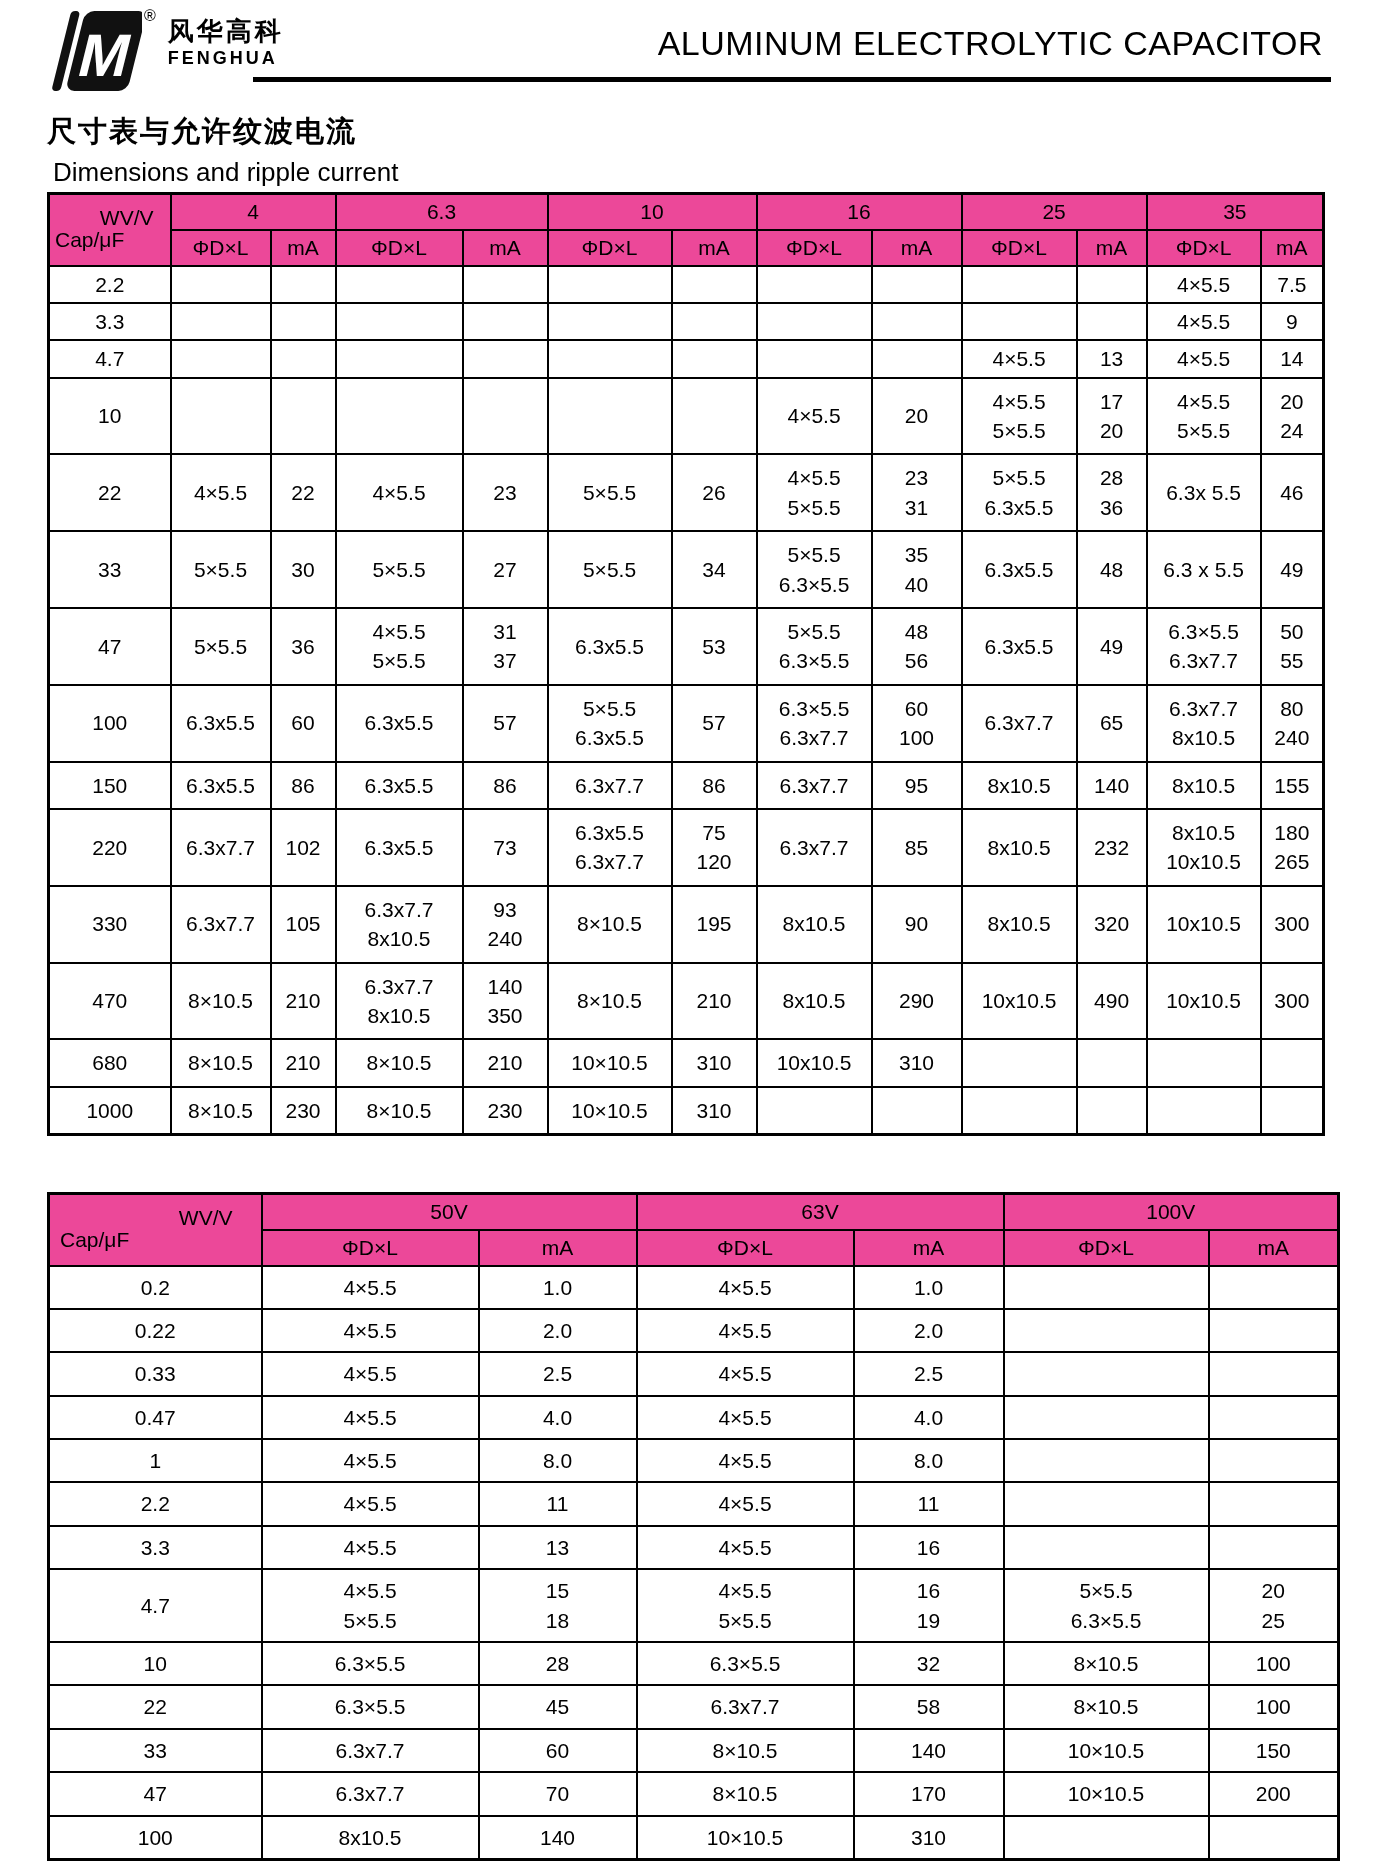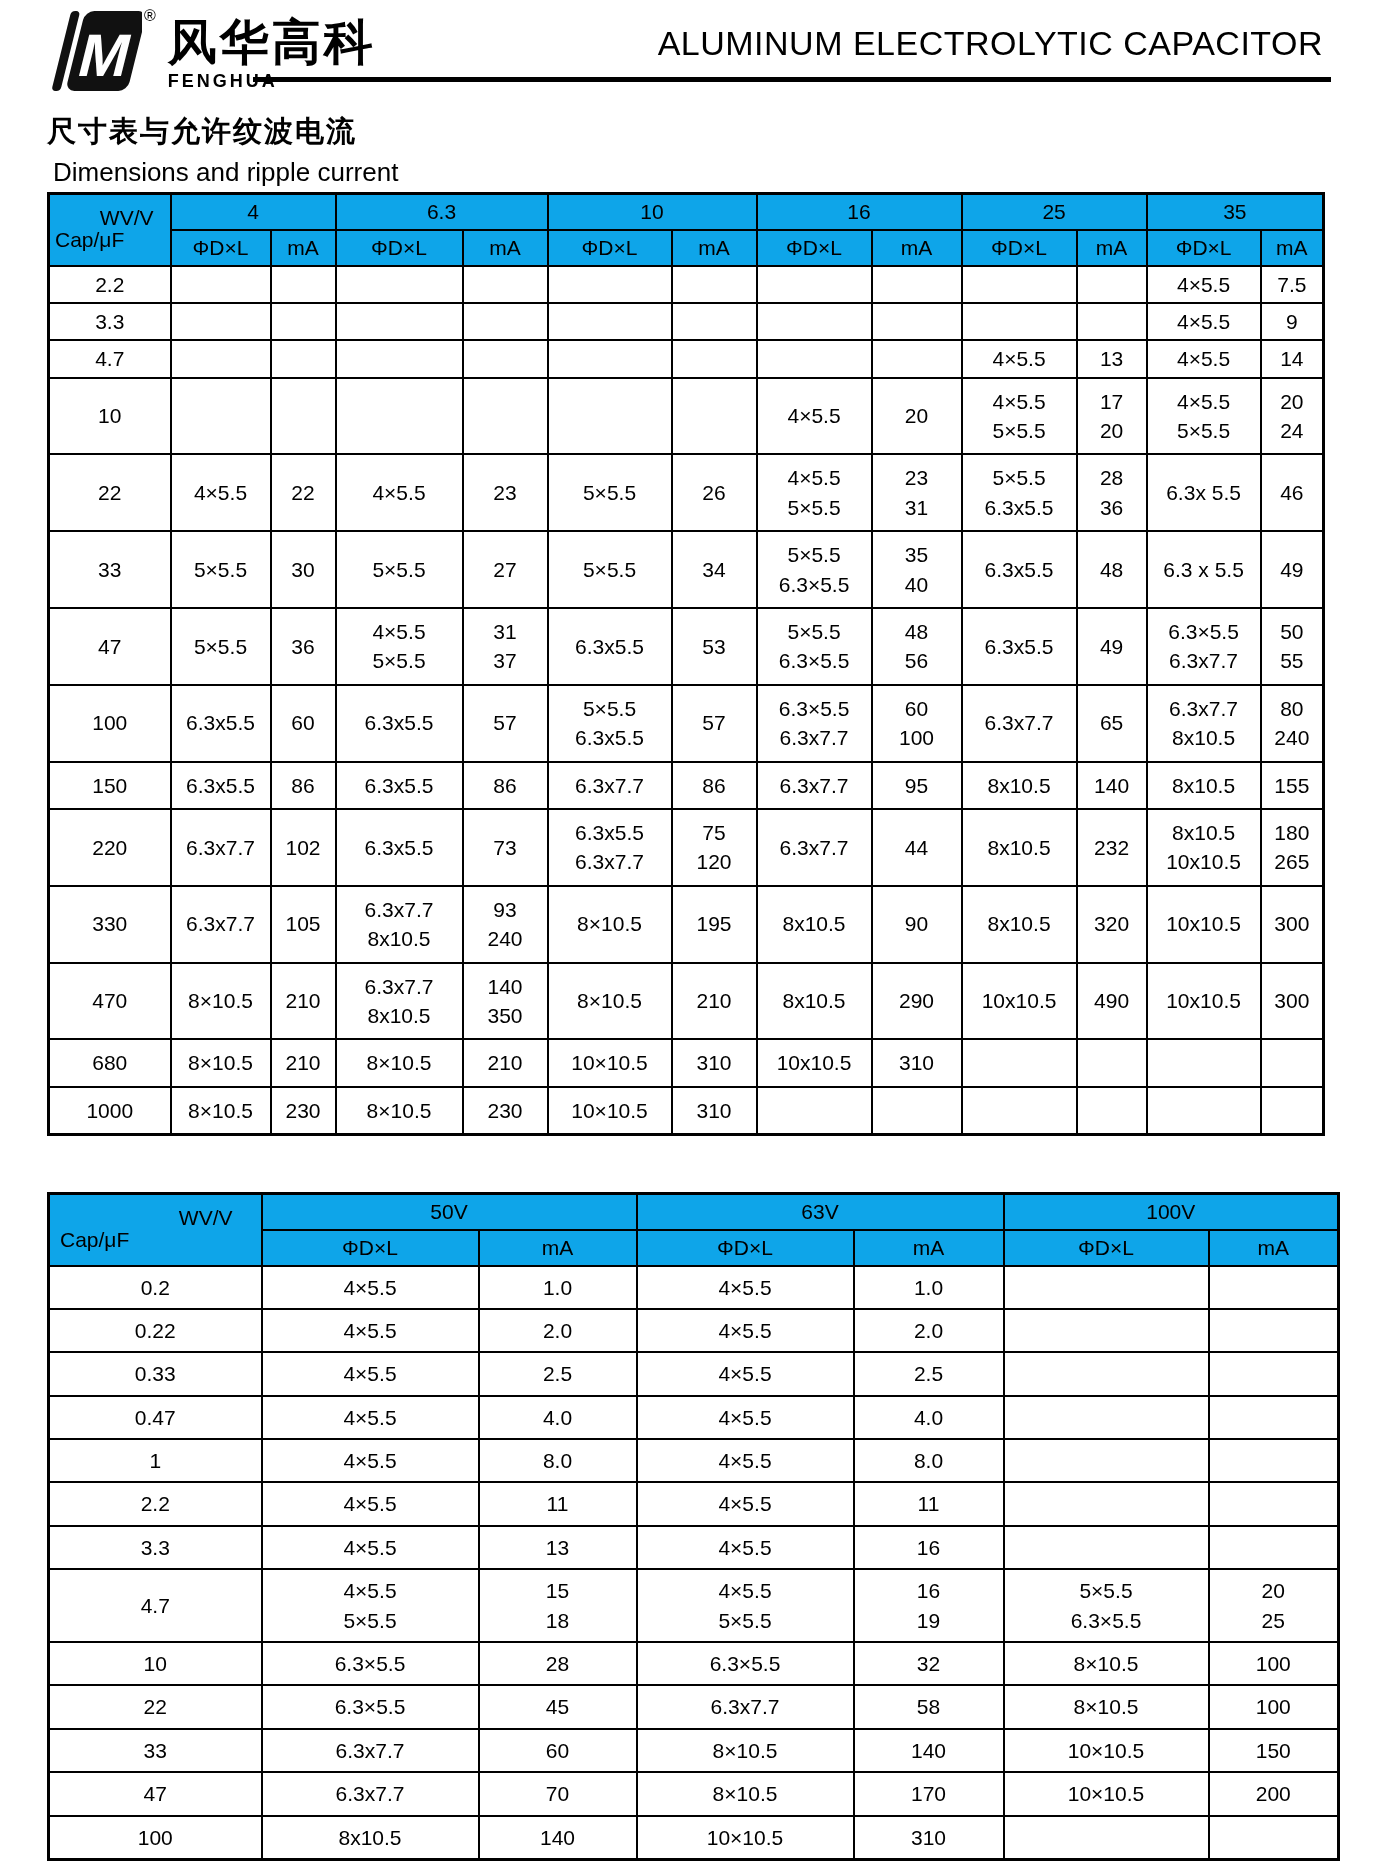--- a/index.html
+++ b/index.html
@@ -8,39 +8,39 @@
     width:1381px;height:1865px;background:#ffffff;color:#000;
     font-family:"Liberation Sans","DejaVu Sans",sans-serif;
   }
   .page{position:relative;width:1381px;height:1865px;background:#fff;overflow:hidden;}
 
   
   .logo{position:absolute;left:50px;top:8px;display:flex;align-items:flex-start;}
   .logo-mark{display:block;}
   .reg{font-size:16px;line-height:1;margin:0 2px 0 2px;}
   .brand{margin-left:10px;padding-top:10px;line-height:1;}
-  .brand-cn{font-size:49px;font-weight:bold;letter-spacing:3px;}
+  .brand-cn{font-size:26px;font-weight:bold;letter-spacing:3px;}
   .brand-en{font-size:18px;font-weight:bold;letter-spacing:3px;margin-top:5px;}
   .page-title{position:absolute;top:24px;right:58px;margin:0;font-size:34px;font-weight:normal;letter-spacing:0.5px;}
   .head-rule{position:absolute;top:77px;left:253px;width:1078px;height:5px;background:#000;}
 
   
   .sec-cn{position:absolute;left:47px;top:112px;font-size:29px;font-weight:bold;letter-spacing:2px;}
   .sec-en{position:absolute;left:53px;top:157px;font-size:26px;}
 
   
   table.cap{position:absolute;left:47px;border-collapse:collapse;table-layout:fixed;background:#fff;border:3px solid #000;}
   #table1{top:192px;width:1275px;}
   #table2{top:1192px;width:1290px;}
   .cap th,.cap td{
     border:2px solid #000;text-align:center;vertical-align:middle;
     font-weight:normal;font-size:21px;line-height:1.4;white-space:pre-line;
     padding:6px 2px;overflow:hidden;
   }
-  .cap thead th{background:#0ea5e9;height:36px;padding:2px;}
+  .cap thead th{background:#ec4899;height:36px;padding:2px;}
   #table1 tbody td{padding:8px 2px;}
   #table1 tbody tr:nth-child(-n+3) td{padding:3px 2px;}
   #table2 tbody td{padding:6px 2px;}
 
   th.corner{
     position:relative;padding:0;
     background:
       linear-gradient(to bottom right,
         rgba(0,0,0,0) calc(50% - 1.5px),
         #000 calc(50% - 1.5px),
@@ -281,21 +281,21 @@
           <td>220</td>
           <td>6.3x7.7</td>
           <td>102</td>
           <td>6.3x5.5</td>
           <td>73</td>
           <td>6.3x5.5
 6.3x7.7</td>
           <td>75
 120</td>
           <td>6.3x7.7</td>
-          <td>44</td>
+          <td>85</td>
           <td>8x10.5</td>
           <td>232</td>
           <td>8x10.5
 10x10.5</td>
           <td>180
 265</td>
         </tr>
         <tr>
           <td>330</td>
           <td>6.3x7.7</td>

